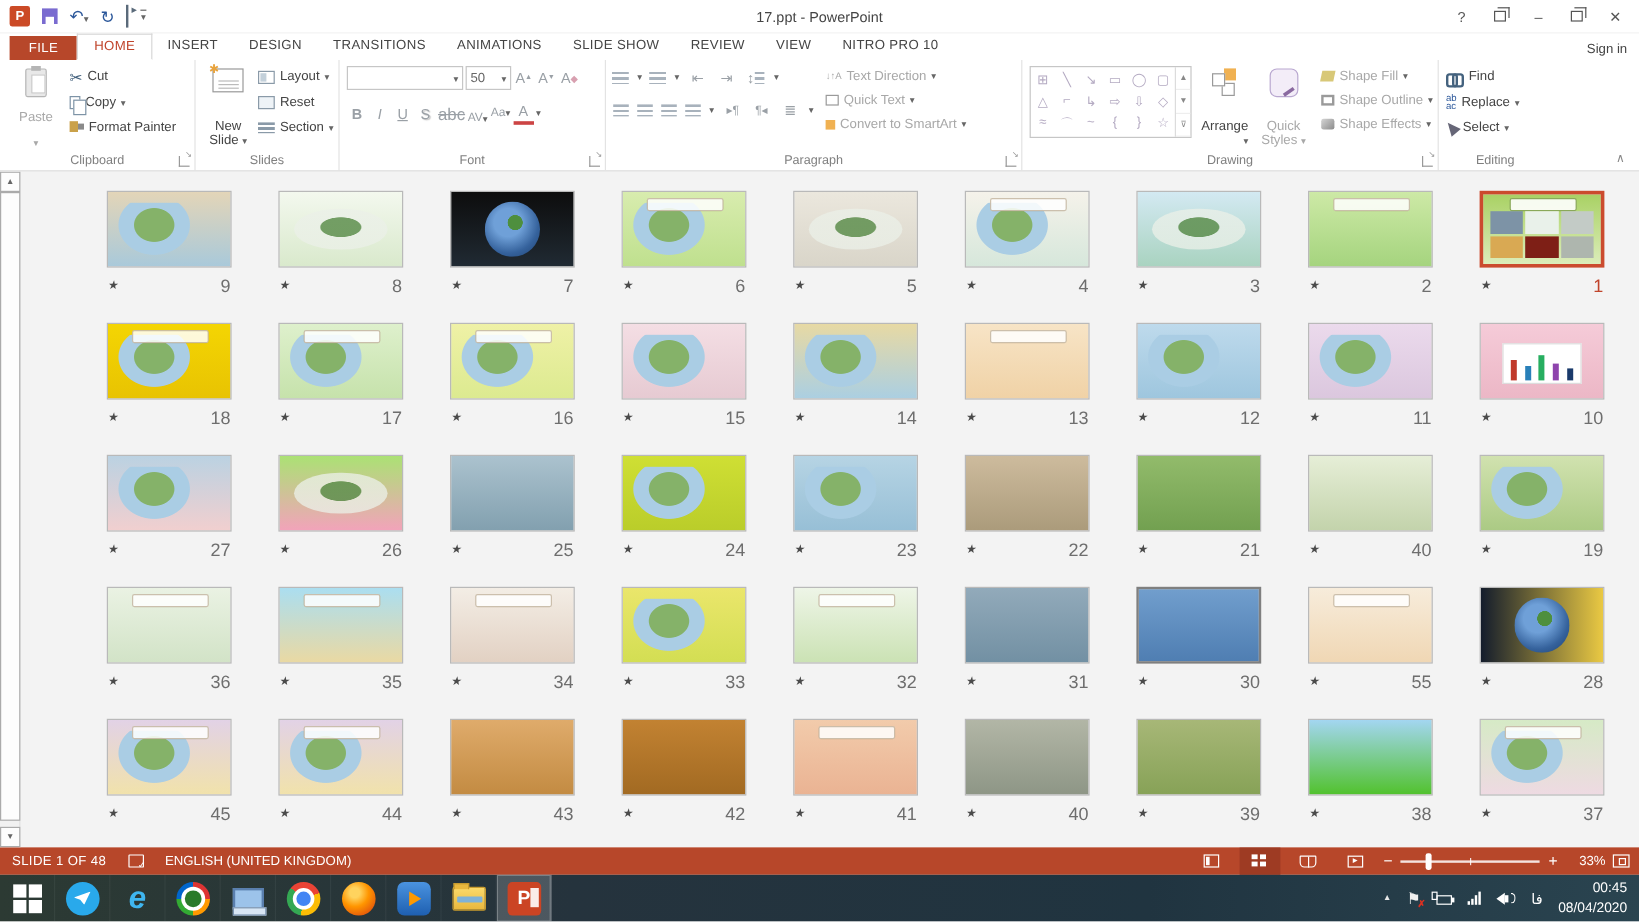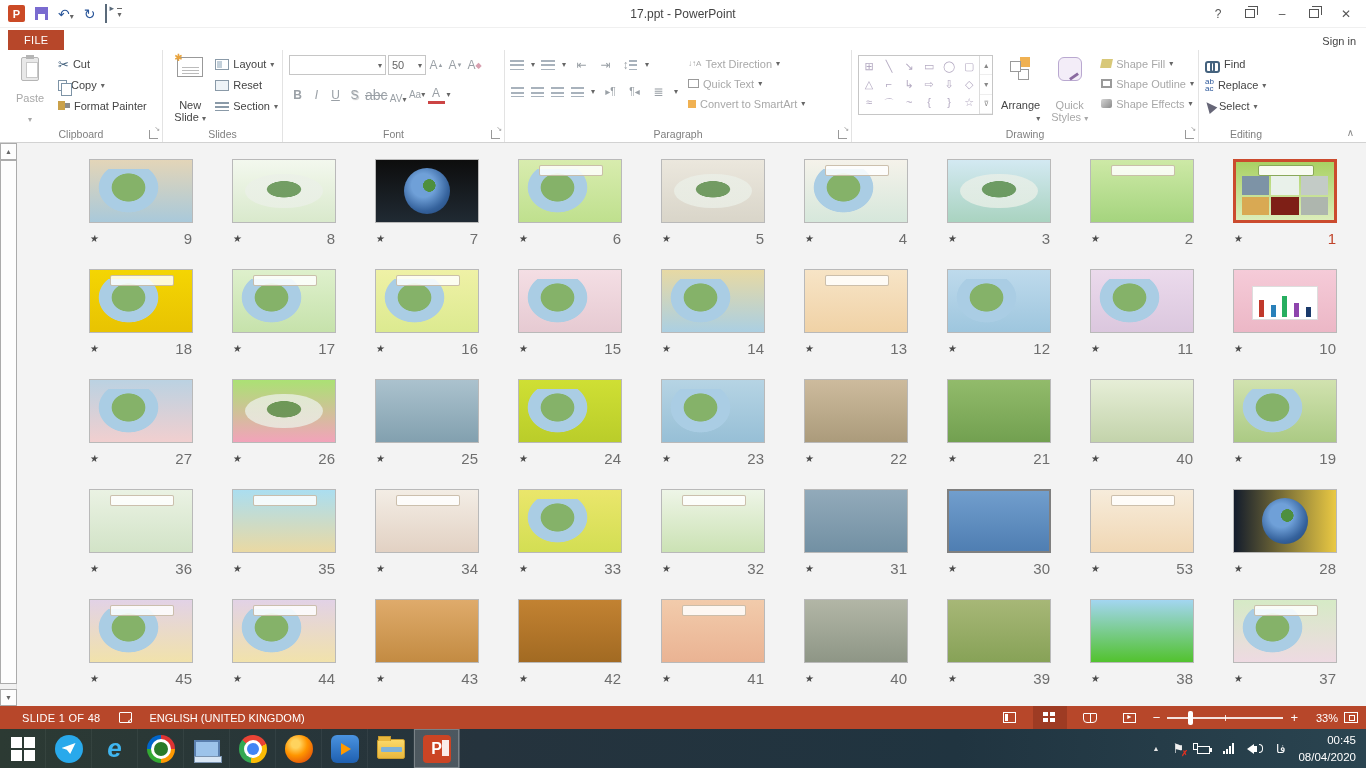--- a/index.html
+++ b/index.html
@@ -110,21 +110,21 @@
   .has-tiles::before { content:""; position:absolute; left:22%; top:6%; width:56%; height:9px; background:rgba(255,255,255,.9); border:1px solid #8aa85a; border-radius:2px; }
   .mini-chart { position:absolute; left:18%; top:25%; width:64%; height:55%; background:#fff; border:1px solid #ddd; display:flex; align-items:flex-end; justify-content:space-around; padding:2px; }
   .mini-chart .bar { width:5px; }
   .info { display:flex; justify-content:space-between; align-items:center; margin-top:4px; height:22px; padding:0 1px; }
   .star { font-size:10px; color:#4a4a4a; transform:skewX(-8deg); }
   .num { font-size:15px; color:#6e6e6e; }
   .num.sel { color:#c0442b; }
 
   
   .statusbar { height:23px; background:#b7472a; color:#fff; display:flex; align-items:center; font-size:11px; }
-  .sb-left { display:flex; align-items:center; gap:18px; padding-left:22px; }
+  .sb-left { display:flex; align-items:center; gap:18px; padding-left:10px; }
   .sb-slideinfo { letter-spacing:.3px; }
   .book-ic { width:13px; height:11px; border:1px solid #fff; border-radius:1px; position:relative; }
   .book-ic::after { content:"✓"; position:absolute; right:-3px; bottom:-3px; font-size:8px; color:#fff; }
   .sb-right { margin-left:auto; display:flex; align-items:center; gap:6px; padding-right:8px; }
   .viewbtn { width:34px; height:23px; display:flex; align-items:center; justify-content:center; }
   .viewbtn.active { background:#9e3b23; }
   .v-normal { width:13px; height:11px; border:1px solid #fff; position:relative; }
   .v-normal::after { content:""; position:absolute; left:1px; top:1px; width:3px; height:7px; background:#fff; }
   .v-sorter { width:13px; height:11px; background:linear-gradient(#fff,#fff) 0 0/5px 4px no-repeat, linear-gradient(#fff,#fff) 7px 0/5px 4px no-repeat, linear-gradient(#fff,#fff) 0 6px/5px 4px no-repeat, linear-gradient(#fff,#fff) 7px 6px/5px 4px no-repeat; }
   .v-read { width:14px; height:10px; border:1px solid #fff; border-radius:1px 1px 4px 4px; position:relative; }
@@ -202,20 +202,31 @@
       <span class="wbtn">–</span>
       <span class="wbtn">
           <span class="restore-ic"></span>
         </span>
       <span class="wbtn">✕</span>
     </div>
   </div>
 
   <div class="tabrow">
     <div class="tab-file">FILE</div>
+    <div id="tabs-strip" style="display:flex;">
+        <div class="tab active">HOME</div>
+        <div class="tab">INSERT</div>
+        <div class="tab">DESIGN</div>
+        <div class="tab">TRANSITIONS</div>
+        <div class="tab">ANIMATIONS</div>
+        <div class="tab">SLIDE SHOW</div>
+        <div class="tab">REVIEW</div>
+        <div class="tab">VIEW</div>
+        <div class="tab">NITRO PRO 10</div>
+      </div>
     <div class="signin">Sign in</div>
   </div>
 
   <div class="ribbon">
 
     <div class="group" style="width:162px;">
       <div class="bigbtn dis">
         <span class="clip-ic"></span>
         <span class="lbl">Paste</span>
           <span class="dd">▾</span>
@@ -688,21 +699,21 @@
           <div class="thumb k-photo" style="background: linear-gradient(rgb(113, 158, 205), rgb(79, 126, 178)); border: 2px solid rgb(127, 127, 127);"></div>
           <div class="info">
             <span class="star">★</span>
             <span class="num">30</span>
           </div>
         </div>
         <div class="cell">
           <div class="thumb k-text" style="background: linear-gradient(rgb(247, 236, 219), rgb(240, 215, 180));"></div>
           <div class="info">
             <span class="star">★</span>
-            <span class="num">53</span>
+            <span class="num">55</span>
           </div>
         </div>
         <div class="cell">
           <div class="thumb k-globe" style="background: linear-gradient(90deg, rgb(19, 28, 44), rgb(234, 201, 67));"></div>
           <div class="info">
             <span class="star">★</span>
             <span class="num">28</span>
           </div>
         </div>
         <div class="cell">

